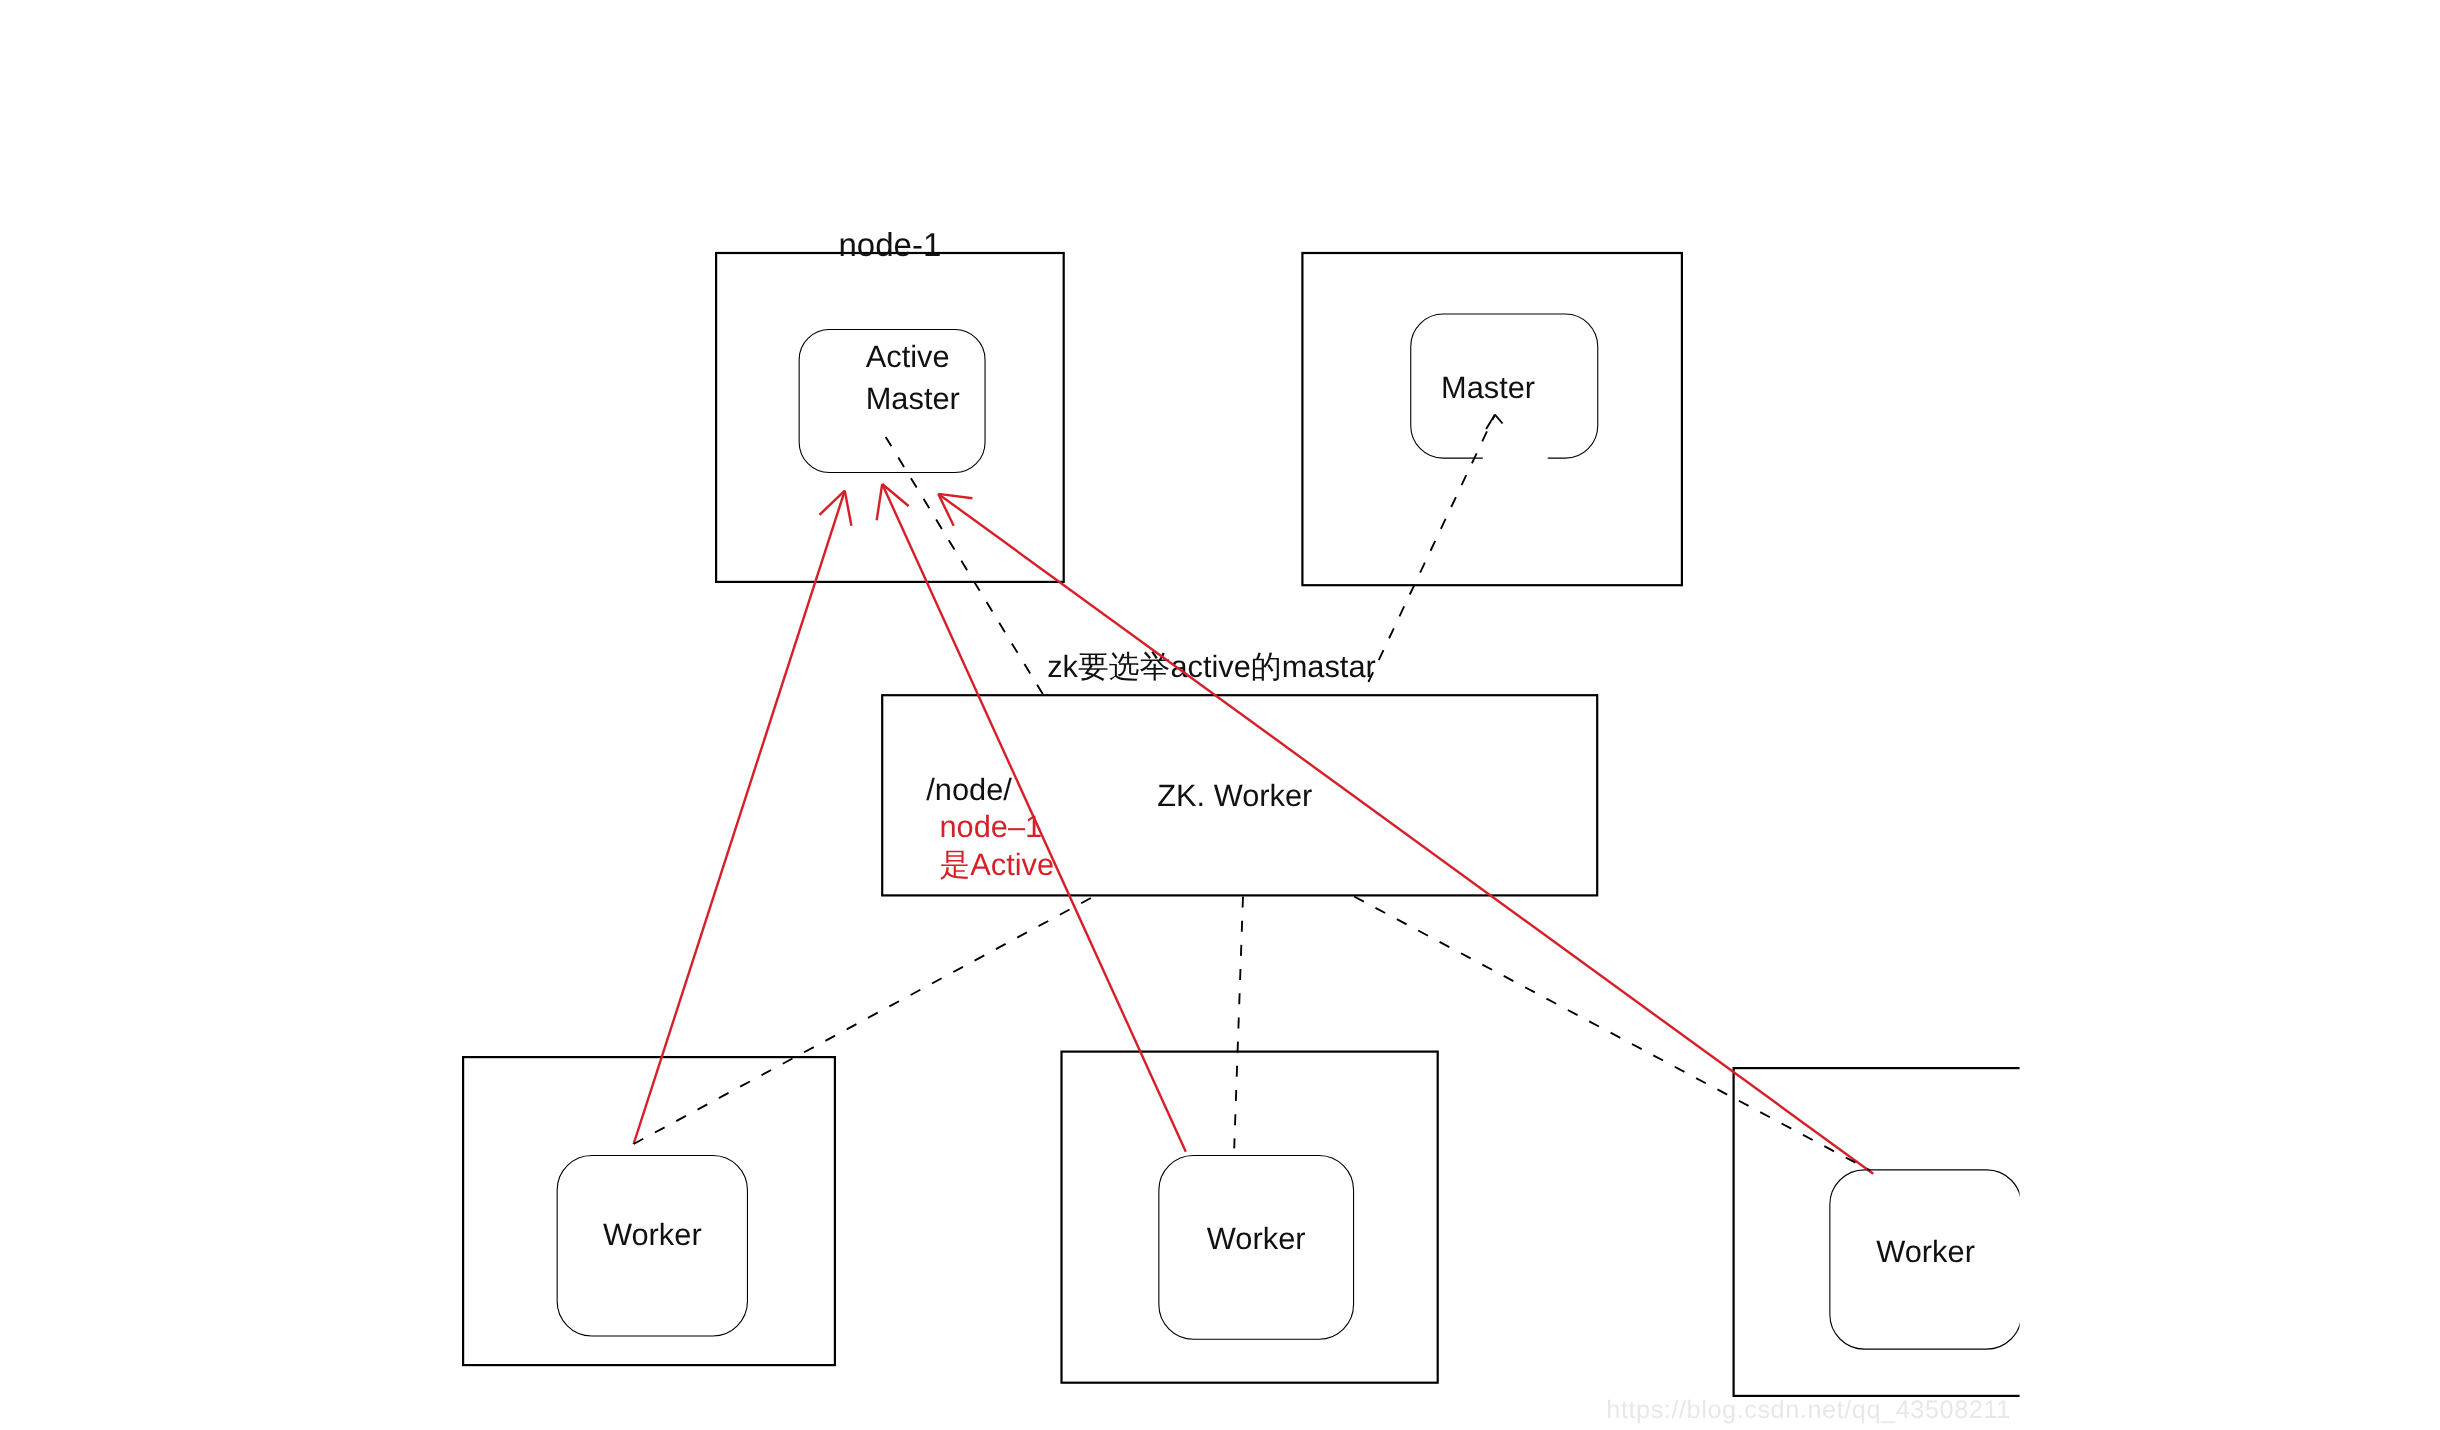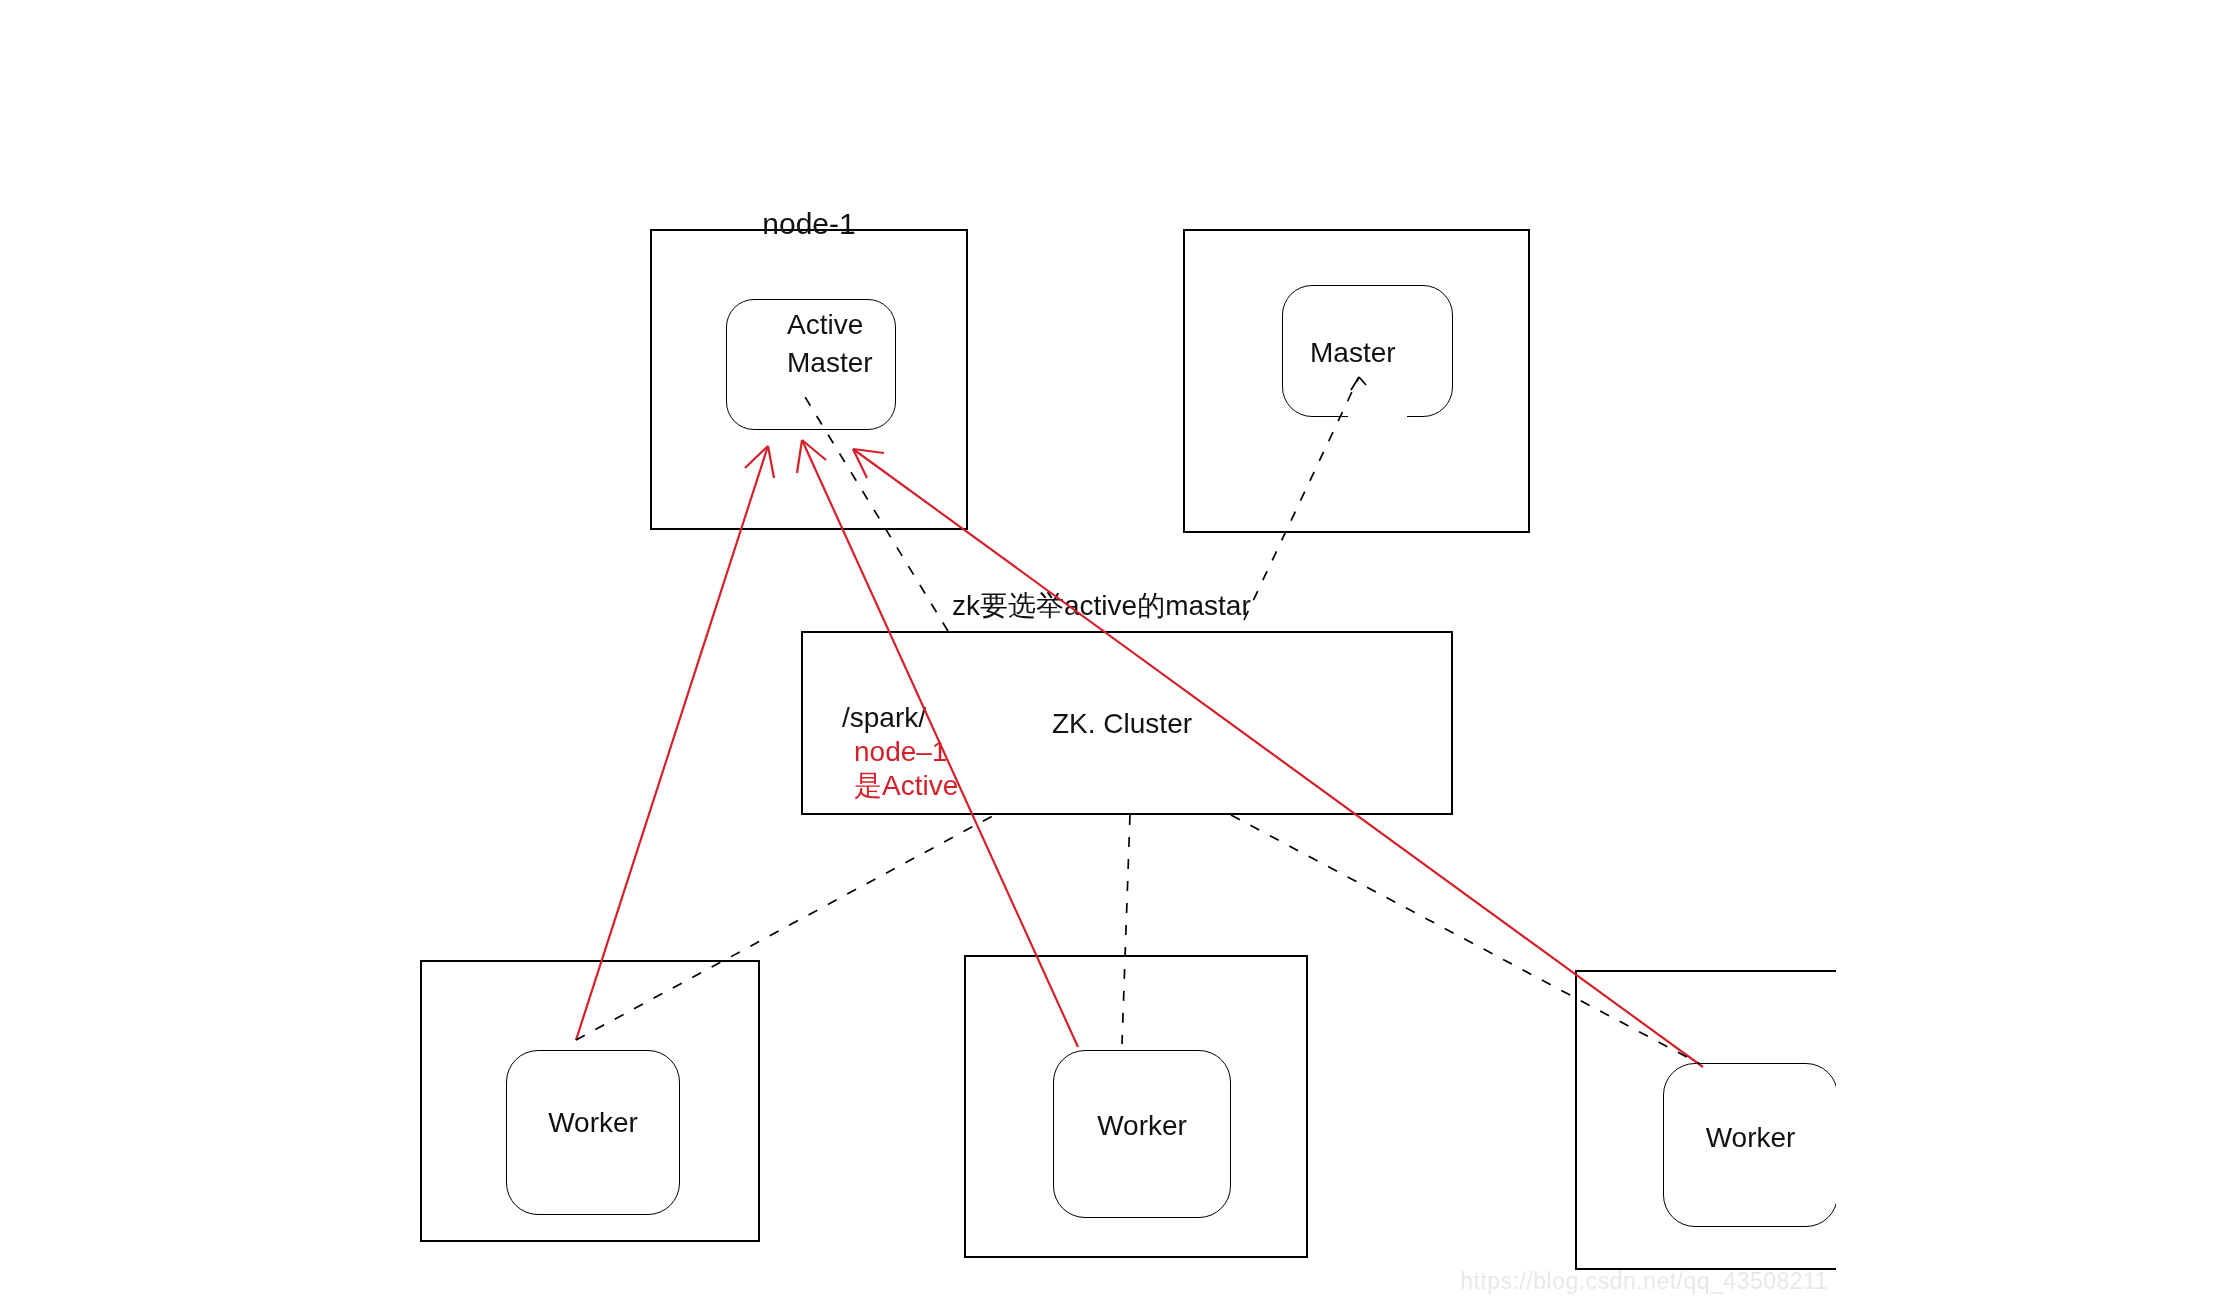--- a/index.html
+++ b/index.html
@@ -80,23 +80,23 @@
 
   <div class="box" style="left:1183px;top:229px;width:347px;height:304px;"></div>
 
   <div class="round" style="left:1282px;top:285px;width:171px;height:132px;border-radius:30px;"></div>
   <div class="gap-patch" style="left:1348px;top:410px;width:59px;height:13px;"></div>
   <div class="note-block" style="left:1310px;top:336px;">Master</div>
 
   <div class="note-block" style="left:952px;top:589px;">zk要选举active的mastar</div>
 
   <div class="box" style="left:801px;top:631px;width:652px;height:184px;"></div>
-  <div class="note-block" style="left:1052px;top:707px;">ZK. Cluster</div>
+  <div class="note-block" style="left:1052px;top:707px;">ZK. Worker</div>
   <div class="note-block" style="left:842px;top:701px;">
-    <div>/spark/</div>
+    <div>/node/</div>
     <div class="red">node–1</div>
     <div class="red">是Active</div>
   </div>
 
   <div class="box" style="left:420px;top:960px;width:340px;height:282px;"></div>
   <div class="round" style="left:506px;top:1050px;width:174px;height:165px;border-radius:32px;"></div>
   <div class="note-block center" style="left:506px;top:1106px;width:174px;">Worker</div>
 
   <div class="box" style="left:964px;top:955px;width:344px;height:303px;"></div>
   <div class="round" style="left:1053px;top:1050px;width:178px;height:168px;border-radius:32px;"></div>

